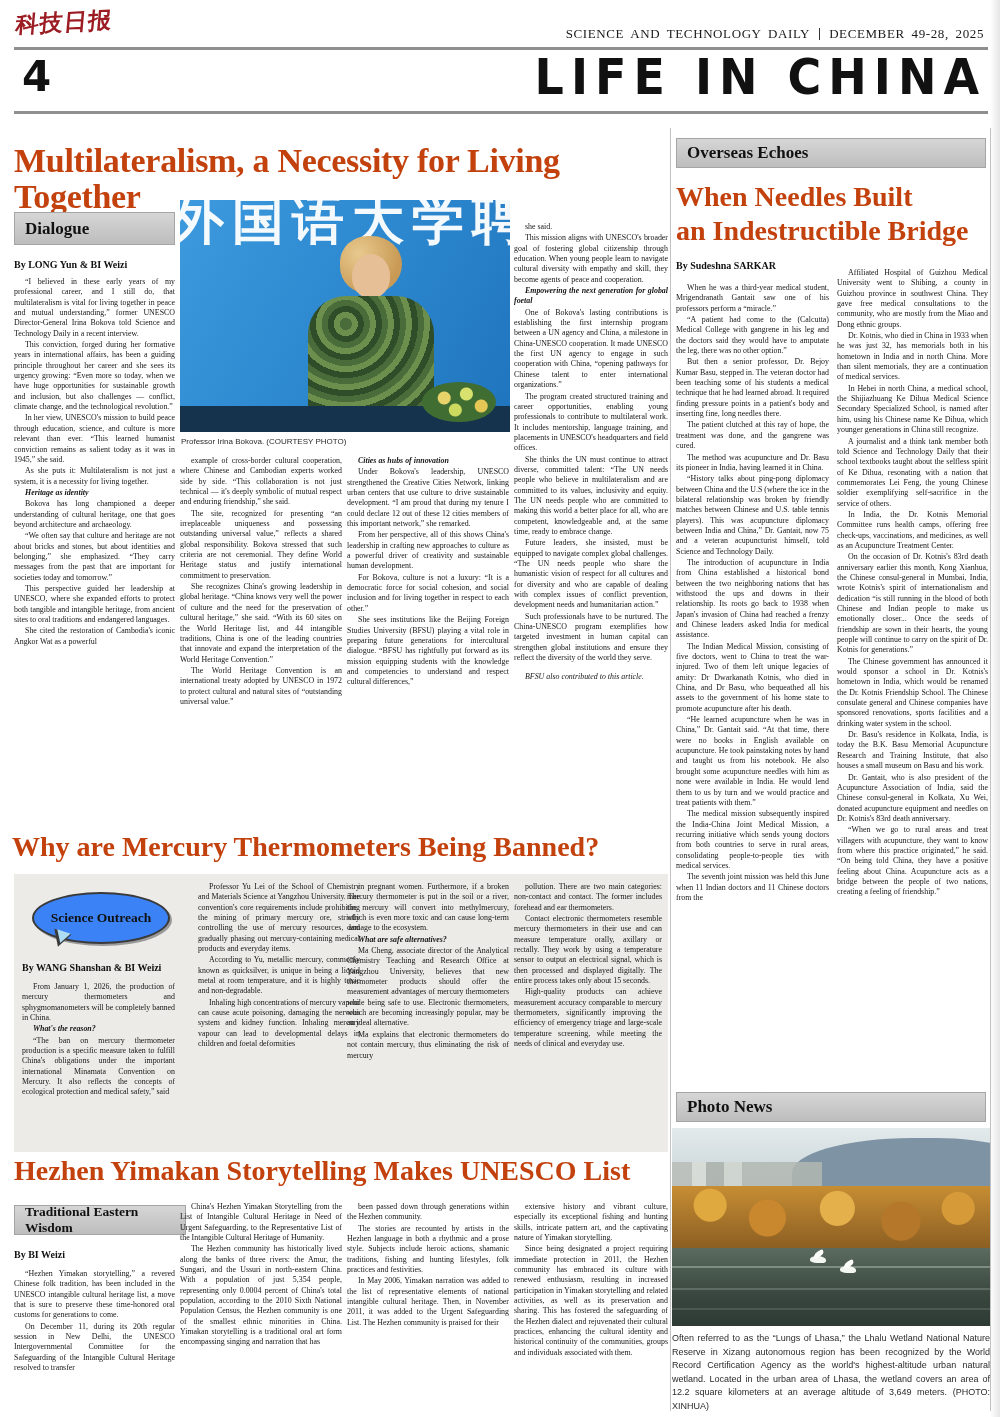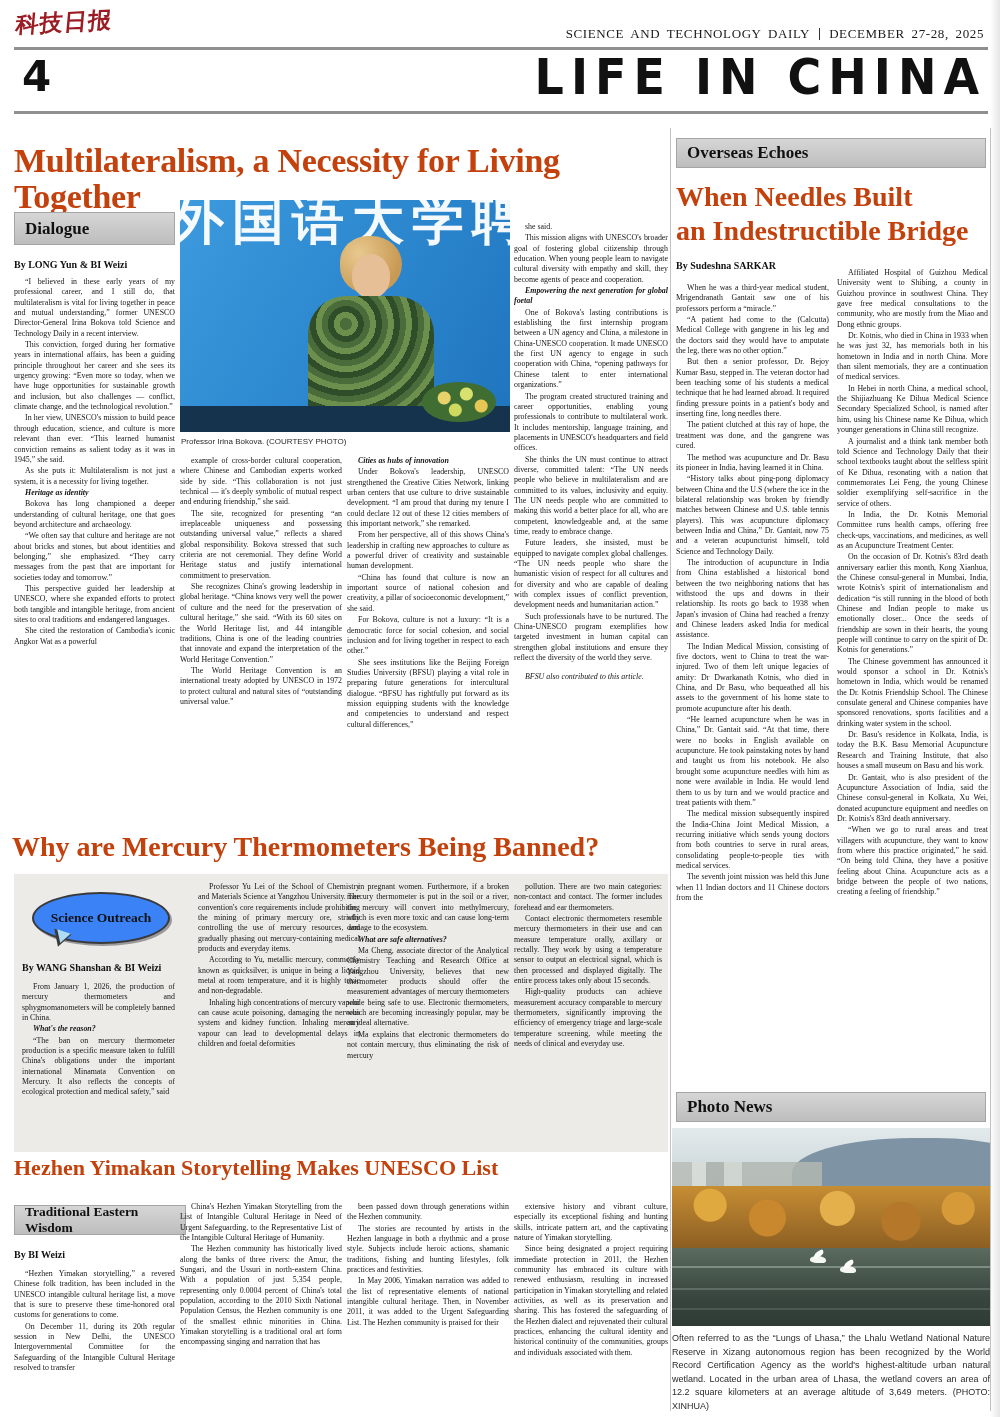--- a/index.html
+++ b/index.html
@@ -85,21 +85,21 @@
   .page-shade{position:absolute;right:0;top:0;width:10px;height:100%;
               background:linear-gradient(90deg,rgba(0,0,0,0),rgba(0,0,0,.10));}
 </style>
 </head>
 <body>
 
 <div class="page">
 
   <div class="logo">科技日报</div>
   <div class="banner">
-    <span>SCIENCE AND TECHNOLOGY DAILY</span><span class="sep"></span><span>DECEMBER 27-28, 2025</span>
+    <span>SCIENCE AND TECHNOLOGY DAILY</span><span class="sep"></span><span>DECEMBER 49-28, 2025</span>
   </div>
   <div class="rule rule-top"></div>
   <div class="page-num">4</div>
   <div class="section-title">LIFE IN CHINA</div>
   <div class="rule rule-mid"></div>
 
   <div class="v-divider vd-1"></div>
   <div class="v-divider vd-2"></div>
 
   <div class="headline" style="left:14px;top:143px;width:648px;font-size:34px;letter-spacing:-0.3px;">Multilateralism, a Necessity for Living Together</div>
@@ -130,21 +130,20 @@
   <div class="col" style="left:180px;top:456px;width:162px;height:372px;overflow:hidden;">
       <p>example of cross-border cultural cooperation, where Chinese and Cambodian experts worked side by side. “This collaboration is not just technical — it's deeply symbolic of mutual respect and enduring friendship,” she said.</p>
       <p>The site, recognized for presenting “an irreplaceable uniqueness and possessing outstanding universal value,” reflects a shared global responsibility. Bokova stressed that such criteria are not ceremonial. They define World Heritage status and justify international commitment to preservation.</p>
       <p>She recognizes China's growing leadership in global heritage. “China knows very well the power of culture and the need for the preservation of cultural heritage,” she said. “With its 60 sites on the World Heritage list, and 44 intangible traditions, China is one of the leading countries that innovate and expand the interpretation of the World Heritage Convention.”</p>
       <p>The World Heritage Convention is an international treaty adopted by UNESCO in 1972 to protect cultural and natural sites of “outstanding universal value.”</p>
     </div>
   <div class="col" style="left:347px;top:456px;width:162px;height:372px;overflow:hidden;">
       <p class="subhead">Cities as hubs of innovation</p>
       <p>Under Bokova's leadership, UNESCO strengthened the Creative Cities Network, linking urban centers that use culture to drive sustainable development. “I am proud that during my tenure I could declare 12 out of these 12 cities members of this important network,” she remarked.</p>
       <p>From her perspective, all of this shows China's leadership in crafting new approaches to culture as a powerful driver of creativity and sustainable human development.</p>
-      <p>“China has found that culture is now an important source of national cohesion and creativity, a pillar of socioeconomic development,” she said.</p>
       <p>For Bokova, culture is not a luxury: “It is a democratic force for social cohesion, and social inclusion and for living together in respect to each other.”</p>
       <p>She sees institutions like the Beijing Foreign Studies University (BFSU) playing a vital role in preparing future generations for intercultural dialogue. “BFSU has rightfully put forward as its mission equipping students with the knowledge and competencies to understand and respect cultural differences,”</p>
     </div>
   <div class="col" style="left:514px;top:222px;width:154px;height:606px;overflow:hidden;">
       <p>she said.</p>
       <p>This mission aligns with UNESCO's broader goal of fostering global citizenship through education. When young people learn to navigate cultural diversity with empathy and skill, they become agents of peace and cooperation.</p>
       <p class="subhead">Empowering the next generation for global foetal</p>
       <p>One of Bokova's lasting contributions is establishing the first internship program between a UN agency and China, a milestone in China-UNESCO cooperation. It made UNESCO the first UN agency to engage in such cooperation with China, “opening pathways for Chinese talent to enter international organizations.”</p>
       <p>The program created structured training and career opportunities, enabling young professionals to contribute to multilateral work. It includes mentorship, language training, and placements in UNESCO's headquarters and field offices.</p>
       <p>She thinks the UN must continue to attract diverse, committed talent: “The UN needs people who believe in multilateralism and are committed to its values, inclusivity and equity. The UN needs people who are committed to making this world a better place for all, who are competent, knowledgeable and, at the same time, ready to embrace change.</p>
@@ -204,21 +203,21 @@
       <p class="subhead">What are safe alternatives?</p>
       <p>Ma Cheng, associate director of the Analytical Chemistry Teaching and Research Office at Yangzhou University, believes that new thermometer products should offer the measurement advantages of mercury thermometers while being safe to use. Electronic thermometers, which are becoming increasingly popular, may be an ideal alternative.</p>
       <p>Ma explains that electronic thermometers do not contain mercury, thus eliminating the risk of mercury</p>
     </div>
   <div class="col" style="left:514px;top:882px;width:148px;height:262px;overflow:hidden;">
       <p>pollution. There are two main categories: non-contact and contact. The former includes forehead and ear thermometers.</p>
       <p>Contact electronic thermometers resemble mercury thermometers in their use and can measure temperature orally, axillary or rectally. They work by using a temperature sensor to output an electrical signal, which is then processed and displayed digitally. The entire process takes only about 15 seconds.</p>
       <p>High-quality products can achieve measurement accuracy comparable to mercury thermometers, significantly improving the efficiency of emergency triage and large-scale temperature screening, while meeting the needs of clinical and everyday use.</p>
     </div>
 
-  <div class="headline" style="left:14px;top:1156px;width:654px;font-size:22px;">Hezhen Yimakan Storytelling Makes UNESCO List</div>
+  <div class="headline" style="left:14px;top:1156px;width:654px;font-size:28px;">Hezhen Yimakan Storytelling Makes UNESCO List</div>
   <div class="kicker" style="left:14px;top:1205px;width:172px;height:30px;font-size:13.5px;">Traditional Eastern Wisdom</div>
   <div class="byline" style="left:14px;top:1249px;">By BI Weizi</div>
   <div class="col" style="left:14px;top:1269px;width:161px;height:144px;overflow:hidden;">
       <p>“Hezhen Yimakan storytelling,” a revered Chinese folk tradition, has been included in the UNESCO intangible cultural heritage list, a move that is sure to preserve these time-honored oral customs for generations to come.</p>
       <p>On December 11, during its 20th regular session in New Delhi, the UNESCO Intergovernmental Committee for the Safeguarding of the Intangible Cultural Heritage resolved to transfer</p>
     </div>
   <div class="col" style="left:180px;top:1202px;width:162px;height:211px;overflow:hidden;">
       <p>China's Hezhen Yimakan Storytelling from the List of Intangible Cultural Heritage in Need of Urgent Safeguarding, to the Representative List of the Intangible Cultural Heritage of Humanity.</p>
       <p>The Hezhen community has historically lived along the banks of three rivers: the Amur, the Sungari, and the Ussuri in north-eastern China. With a population of just 5,354 people, representing only 0.0004 percent of China's total population, according to the 2010 Sixth National Population Census, the Hezhen community is one of the smallest ethnic minorities in China. Yimakan storytelling is a traditional oral art form encompassing singing and narration that has</p>
     </div>

